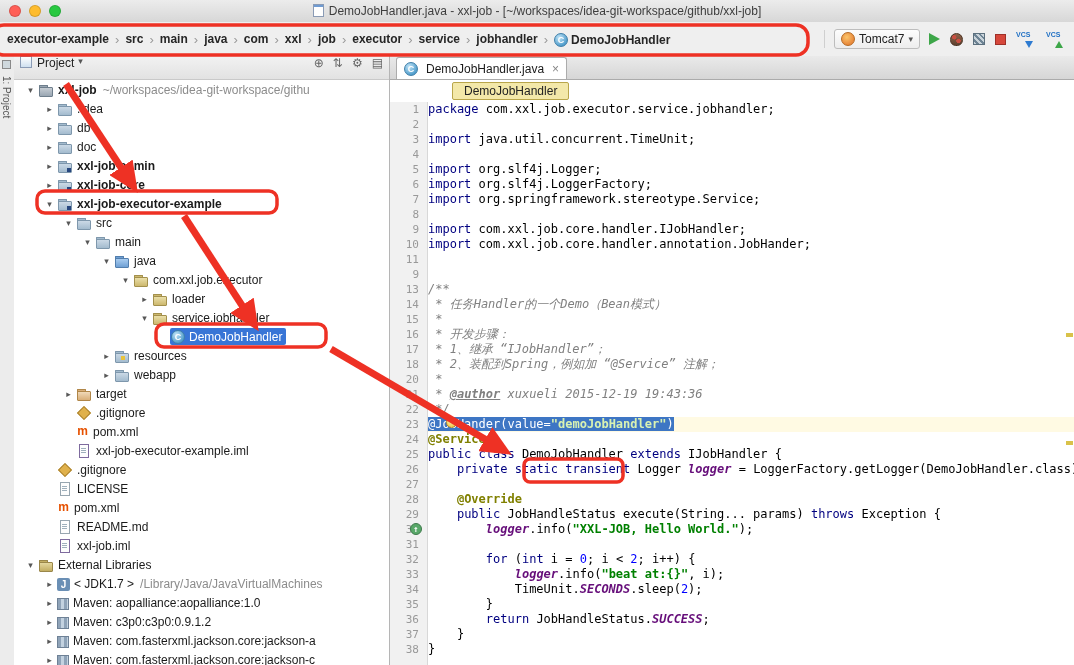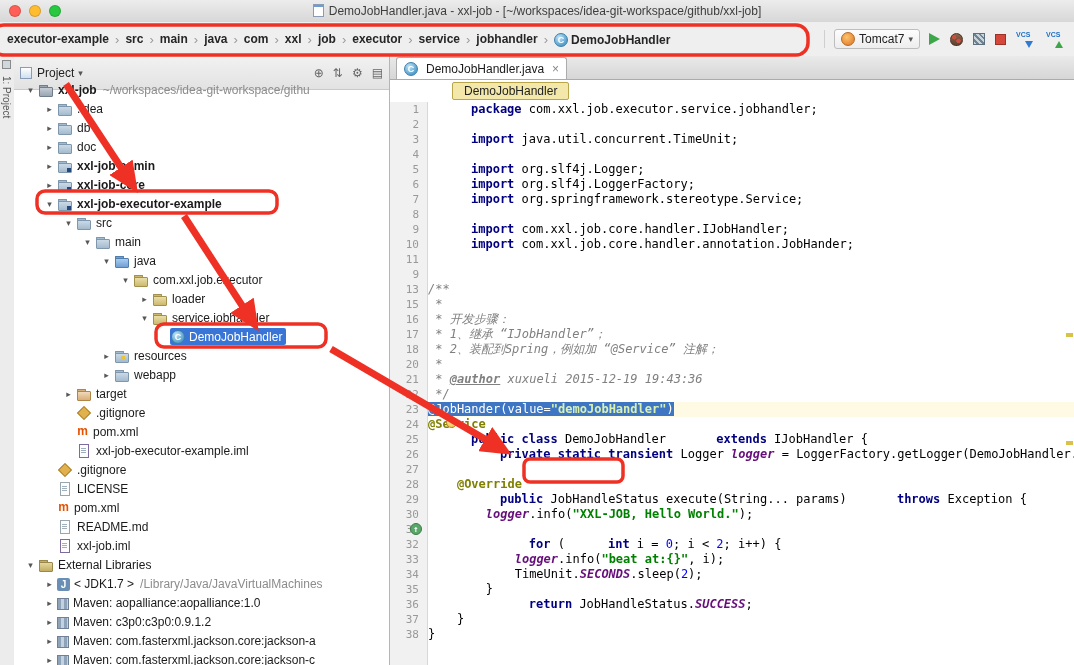--- a/index.html
+++ b/index.html
@@ -35,21 +35,21 @@
   .ic-vcs-down::after{content:"";position:absolute;right:3px;bottom:0;width:0;height:0;border-top:7px solid #2E7BD1;border-left:4px solid transparent;border-right:4px solid transparent;}
   .ic-vcs-up::after{content:"";position:absolute;right:3px;bottom:0;width:0;height:0;border-bottom:7px solid #3DA648;border-left:4px solid transparent;border-right:4px solid transparent;}
 
   
   .toolstrip{position:absolute;left:0;top:56px;bottom:0;width:14px;background:#ECECEC;border-right:1px solid #D4D4D4;}
   .strip-ic{position:absolute;left:2px;top:4px;width:9px;height:9px;border:1px solid #8a8a8a;background:#cfd8dd;box-sizing:border-box;}
   .vlabel{position:absolute;left:1px;top:20px;writing-mode:vertical-rl;font-size:10px;color:#555;white-space:nowrap;}
 
   
   .ppanel{position:absolute;left:14px;top:56px;width:376px;bottom:0;background:#fff;border-right:1px solid #B5B5B5;box-sizing:border-box;}
-  .phead{height:34px;background:linear-gradient(#F2F2F2,#E2E2E2);border-bottom:1px solid #C9C9C9;display:flex;align-items:center;padding:0 6px;font-size:12px;color:#222;box-sizing:border-box;}
+  .phead{height:24px;background:linear-gradient(#F2F2F2,#E2E2E2);border-bottom:1px solid #C9C9C9;display:flex;align-items:flex-start;padding:0 6px;font-size:12px;color:#222;box-sizing:border-box;}
   .phead .panel-ic{width:10px;height:10px;border:1px solid #8a9bb5;background:linear-gradient(#fff,#cfe0f0);margin-right:5px;flex:none;}
   .phead .ptitle{font-weight:normal;}
   .phead .caret{margin-left:4px;}
   .phead-icons{margin-left:auto;display:flex;gap:9px;color:#666;font-size:12px;}
   .phead-icons span{cursor:default;}
   #ptree{position:absolute;top:24px;left:0;right:0;bottom:0;overflow:hidden;font-size:12px;color:#1a1a1a;}
   .trow{height:19px;display:flex;align-items:center;white-space:nowrap;overflow:hidden;}
   .trow.b .lbl{font-weight:bold;}
   .arrow{width:13px;flex:none;font-size:9px;color:#575757;text-align:center;}
   .lblwrap,.selwrap{display:flex;align-items:center;padding:1px 4px 1px 1px;border-radius:2px;}
@@ -84,21 +84,21 @@
   .tabbar{height:24px;background:linear-gradient(#EAEAEA,#D6D6D6);border-bottom:1px solid #ABABAB;display:flex;align-items:flex-end;padding-left:6px;box-sizing:border-box;}
   .tab{height:22px;background:#fff;border:1px solid #ACACAC;border-bottom:none;border-radius:3px 3px 0 0;display:flex;align-items:center;padding:0 7px;font-size:12px;color:#1a1a1a;gap:4px;box-sizing:border-box;}
   .tclose{color:#888;font-size:12px;margin-left:4px;cursor:default;}
   .chiprow{height:22px;display:flex;align-items:center;padding-left:62px;background:#fff;}
   .chip{background:#F3E8A9;border:1px solid #B9A64B;border-radius:2px;padding:1px 11px;font-size:12px;color:#222;}
   #code{position:absolute;top:46px;left:0;right:0;bottom:0;overflow:hidden;font:12px/15px "DejaVu Sans Mono",monospace;background:linear-gradient(90deg,#F1F1F1 0 37px,#D8D8D8 37px 38px,#fff 38px);}
   .cline{height:15px;display:flex;white-space:pre;}
   .lnum{width:29px;flex:none;text-align:right;padding-right:9px;color:#999;font-size:11px;line-height:15px;}
   .ltext{flex:1;}
   .cline.cur .ltext{background:#FFFAE3;}
-  .t-kw{color:#000080;font-weight:bold;padding-left:43px;}
+  .t-kw{color:#000080;font-weight:normal;}
   .t-pl{color:#000;}
   .t-cm{color:#808080;font-style:italic;}
   .t-tag{color:#808080;font-style:italic;font-weight:bold;text-decoration:underline;}
   .t-an{color:#808000;font-weight:bold;}
   .t-st{color:#008000;font-weight:bold;}
   .t-nm{color:#0000FF;}
   .t-sf{color:#660E7A;font-style:italic;font-weight:bold;}
   .t-sel{background:#3E76C4;color:#fff;}
   .t-selstr{background:#3E76C4;color:#D9F2B2;font-weight:bold;}
   .gut-override{position:absolute;left:20px;top:467px;width:12px;height:12px;border-radius:50%;background:#59A869;border:1px solid #3E7A4B;color:#fff;font:bold 9px/11px "DejaVu Sans Mono",monospace;text-align:center;z-index:5;box-sizing:border-box;}
@@ -447,20 +447,21 @@
         <div class="cline"><span class="lnum">4</span><span class="ltext"></span></div>
         <div class="cline"><span class="lnum">5</span><span class="ltext"><span class="t-kw">import </span><span class="t-pl">org.slf4j.Logger;</span></span></div>
         <div class="cline"><span class="lnum">6</span><span class="ltext"><span class="t-kw">import </span><span class="t-pl">org.slf4j.LoggerFactory;</span></span></div>
         <div class="cline"><span class="lnum">7</span><span class="ltext"><span class="t-kw">import </span><span class="t-pl">org.springframework.stereotype.Service;</span></span></div>
         <div class="cline"><span class="lnum">8</span><span class="ltext"></span></div>
         <div class="cline"><span class="lnum">9</span><span class="ltext"><span class="t-kw">import </span><span class="t-pl">com.xxl.job.core.handler.IJobHandler;</span></span></div>
         <div class="cline"><span class="lnum">10</span><span class="ltext"><span class="t-kw">import </span><span class="t-pl">com.xxl.job.core.handler.annotation.JobHander;</span></span></div>
         <div class="cline"><span class="lnum">11</span><span class="ltext"></span></div>
         <div class="cline"><span class="lnum">9</span><span class="ltext"></span></div>
         <div class="cline"><span class="lnum">13</span><span class="ltext"><span class="t-cm">/**</span></span></div>
+        <div class="cline"><span class="lnum">14</span><span class="ltext"><span class="t-cm"> * 任务Handler的一个Demo（Bean模式）</span></span></div>
         <div class="cline"><span class="lnum">15</span><span class="ltext"><span class="t-cm"> *</span></span></div>
         <div class="cline"><span class="lnum">16</span><span class="ltext"><span class="t-cm"> * 开发步骤：</span></span></div>
         <div class="cline"><span class="lnum">17</span><span class="ltext"><span class="t-cm"> * 1、继承 “IJobHandler”；</span></span></div>
         <div class="cline"><span class="lnum">18</span><span class="ltext"><span class="t-cm"> * 2、装配到Spring，例如加 “@Service” 注解；</span></span></div>
         <div class="cline"><span class="lnum">20</span><span class="ltext"><span class="t-cm"> *</span></span></div>
         <div class="cline"><span class="lnum">21</span><span class="ltext"><span class="t-cm"> * </span><span class="t-tag">@author</span><span class="t-cm"> xuxueli 2015-12-19 19:43:36</span></span></div>
         <div class="cline"><span class="lnum">22</span><span class="ltext"><span class="t-cm"> */</span></span></div>
         <div class="cline cur"><span class="lnum">23</span><span class="ltext"><span class="t-sel">@JobHander(value=</span><span class="t-selstr">"demoJobHandler"</span><span class="t-sel">)</span></span></div>
         <div class="cline"><span class="lnum">24</span><span class="ltext"><span class="t-an">@Service</span></span></div>
         <div class="cline"><span class="lnum">25</span><span class="ltext"><span class="t-kw">public class </span><span class="t-pl">DemoJobHandler </span><span class="t-kw">extends </span><span class="t-pl">IJobHandler {</span></span></div>

